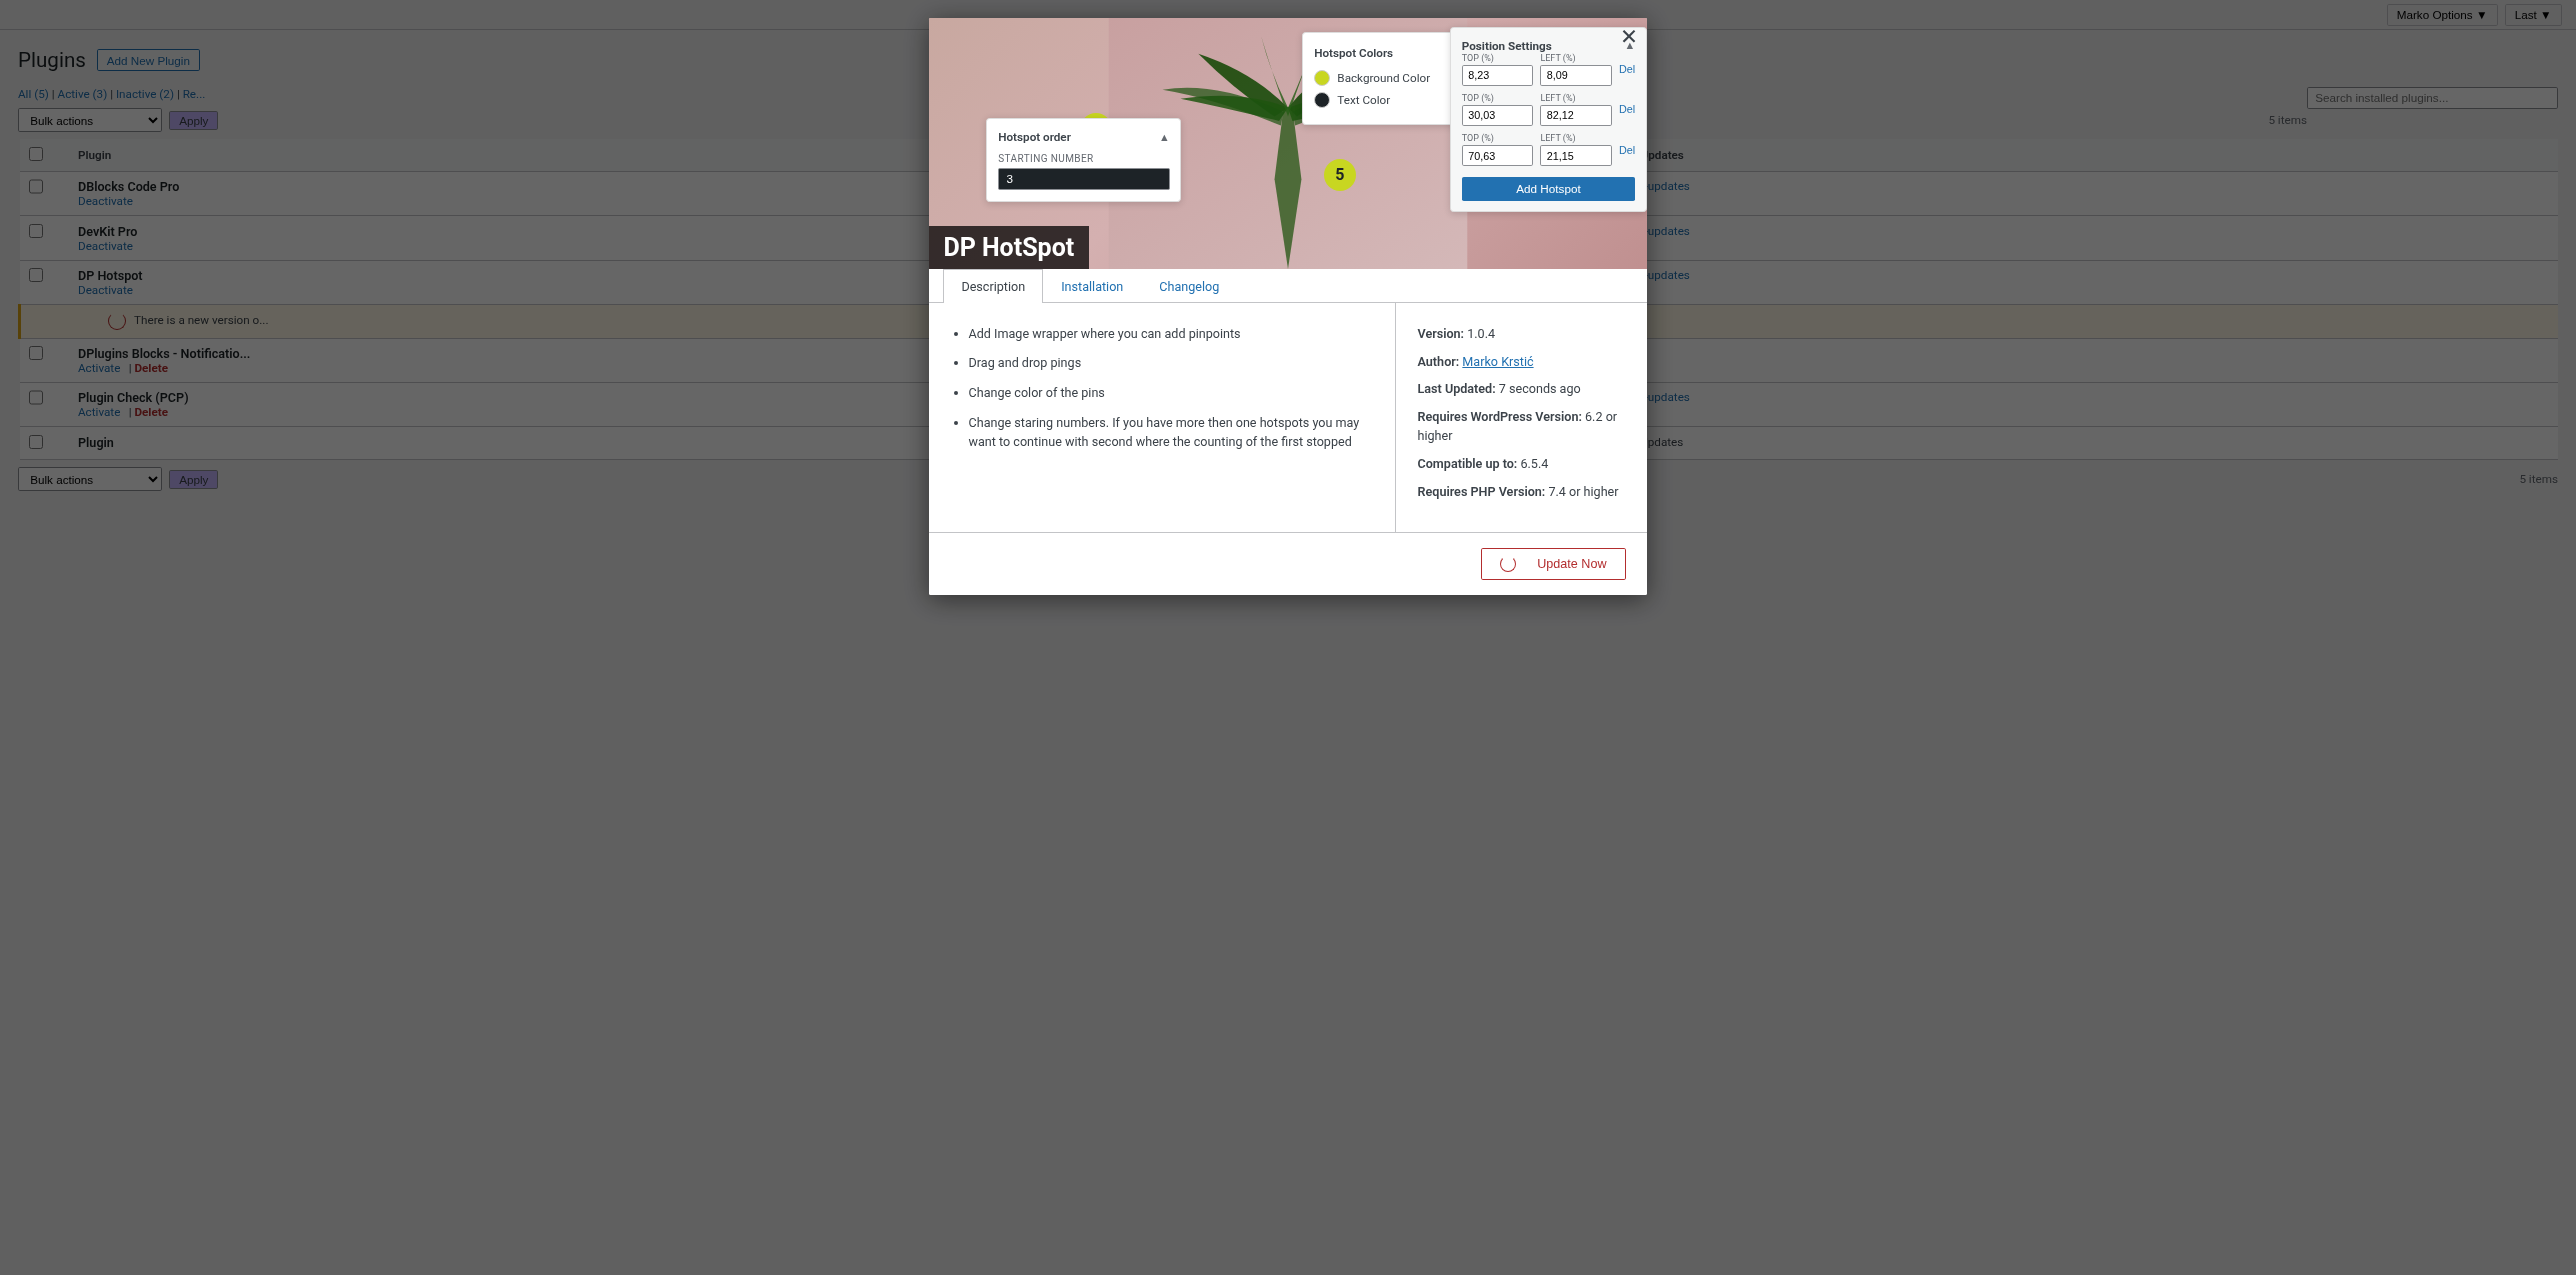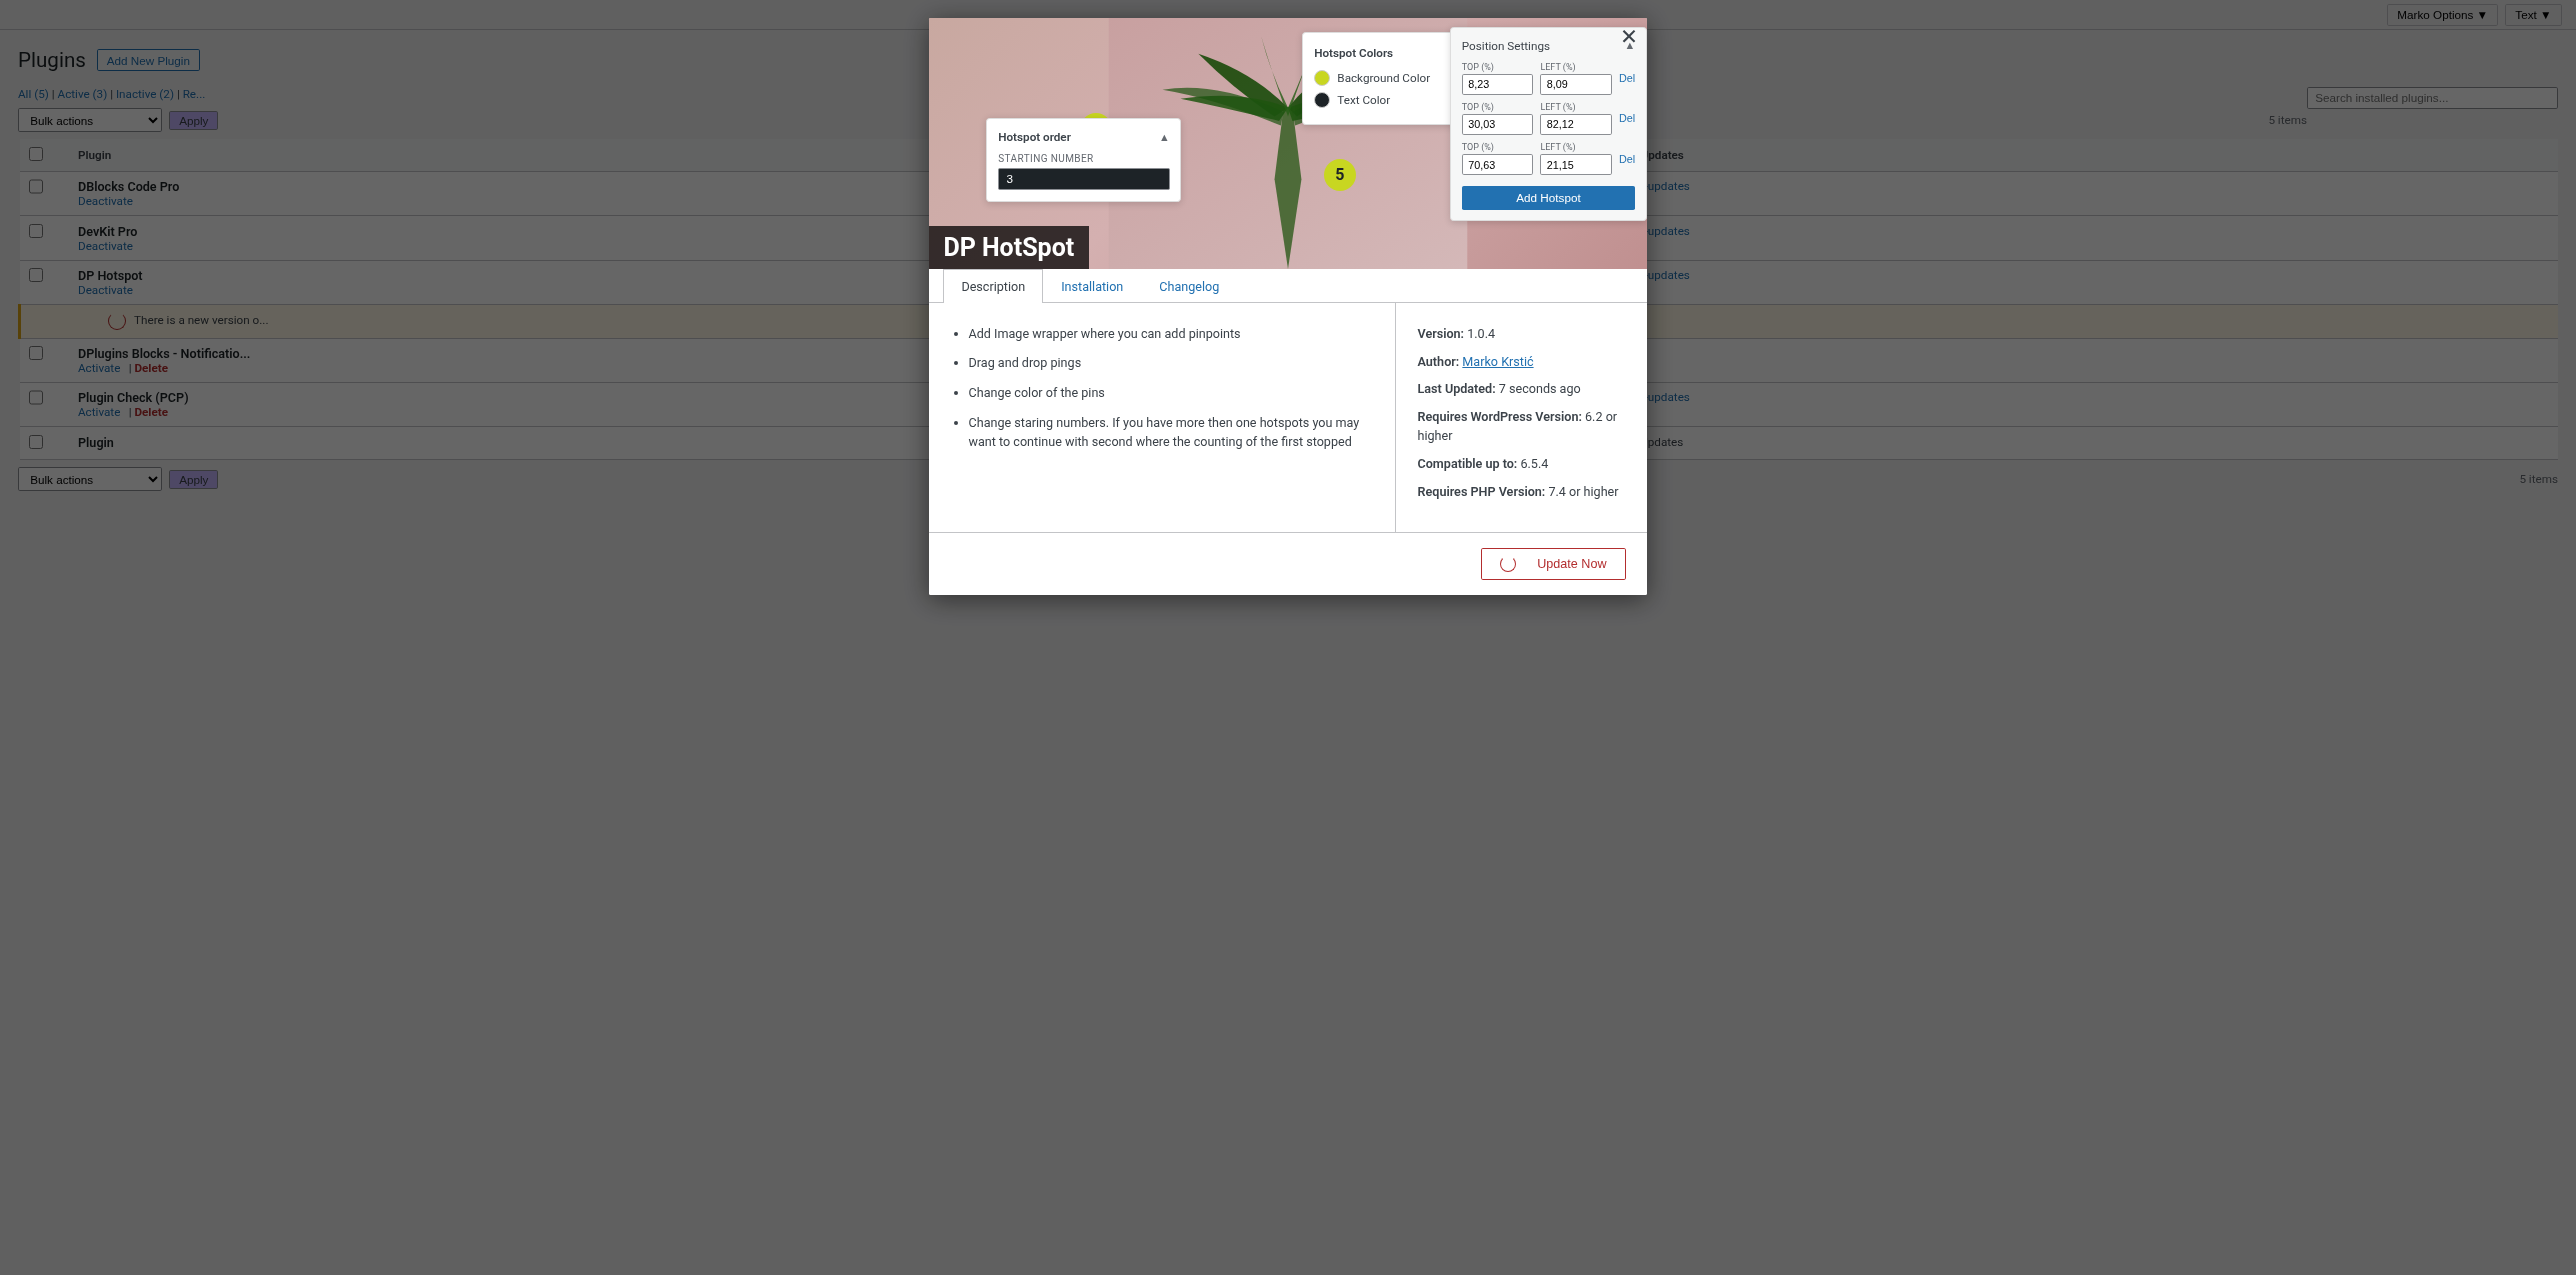--- a/index.html
+++ b/index.html
@@ -69,21 +69,21 @@
     .color-swatch-black { width: 16px; height: 16px; border-radius: 50%; background: #1d2327; border: 0.9px solid #ccc; }
 
     
     .hotspot-order-panel { position: absolute; top: 40%; left: 8%; background: #fff; border: 0.9px solid #ddd; border-radius: 3.6px; padding: 10.8px; min-width: 179px; box-shadow: 0 1.8px 7.2px rgba(0,0,0,0.15); }
     .panel-header { display: flex; align-items: center; justify-content: space-between; margin-bottom: 9px; font-weight: 600; font-size: 11.7px; }
     .panel-label { font-size: 10px; color: #646970; text-transform: uppercase; letter-spacing: 0.4px; margin-bottom: 3.6px; }
     .panel-input { border: 0.9px solid #8c8f94; border-radius: 1.8px; padding: 3.6px 7.2px; font-size: 11.7px; width: 100%; background: #1d2327; color: #fff; }
 
     
     .position-settings-panel { position: absolute; top: 9px; right: 0; background: #f6f7f7; border: 0.9px solid #ddd; border-radius: 3.6px; padding: 10.8px; min-width: 197px; box-shadow: 0 1.8px 7.2px rgba(0,0,0,0.15); }
-    .pos-panel-header { display: flex; align-items: flex-start; justify-content: space-between; margin-bottom: 9px; font-weight: 400; font-size: 11.7px; }
+    .pos-panel-header { display: flex; align-items: flex-start; justify-content: space-between; font-weight: 700; font-size: 11.7px; }
     .pos-row { display: flex; gap: 7.2px; align-items: center; margin-bottom: 7.2px; }
     .pos-col { flex: 1; }
     .pos-label { font-size: 9px; color: #646970; text-transform: uppercase; margin-bottom: 1.8px; }
     .pos-input { border: 0.9px solid #8c8f94; border-radius: 1.8px; padding: 3.6px 5.4px; font-size: 10.8px; width: 100%; background: #fff; }
     .del-btn { color: #2271b1; font-size: 10.8px; cursor: pointer; background: none; border: none; }
     .add-hotspot-btn { background: #2271b1; color: #fff; border: none; padding: 5.4px 10.8px; border-radius: 1.8px; cursor: pointer; font-size: 11.7px; width: 100%; margin-top: 3.6px; }
 
     
     .modal-close { position: absolute; top: 9px; right: 9px; background: none; border: none; cursor: pointer; font-size: 21.5px; color: #3c434a; z-index: 10; line-height: 1; }
 
@@ -121,21 +121,21 @@
   </style>
 </head>
 <body>
 
 <div style="background:#f0f0f1; display:flex; justify-content:flex-end; align-items:center; gap:7.2px; padding:3.6px 14.4px; border-bottom:0.9px solid #c3c4c7;">
   <button class="screen-options-btn">
     <span>Marko Options</span>
     <span>▼</span>
   </button>
   <button class="help-btn">
-    <span>Text</span>
+    <span>Last</span>
     <span>▼</span>
   </button>
 </div>
 
 <div class="wp-content">
 
   <div class="page-header">
     <h1 class="page-title">Plugins</h1>
     <button class="add-new-btn">Add New Plugin</button>
   </div>

